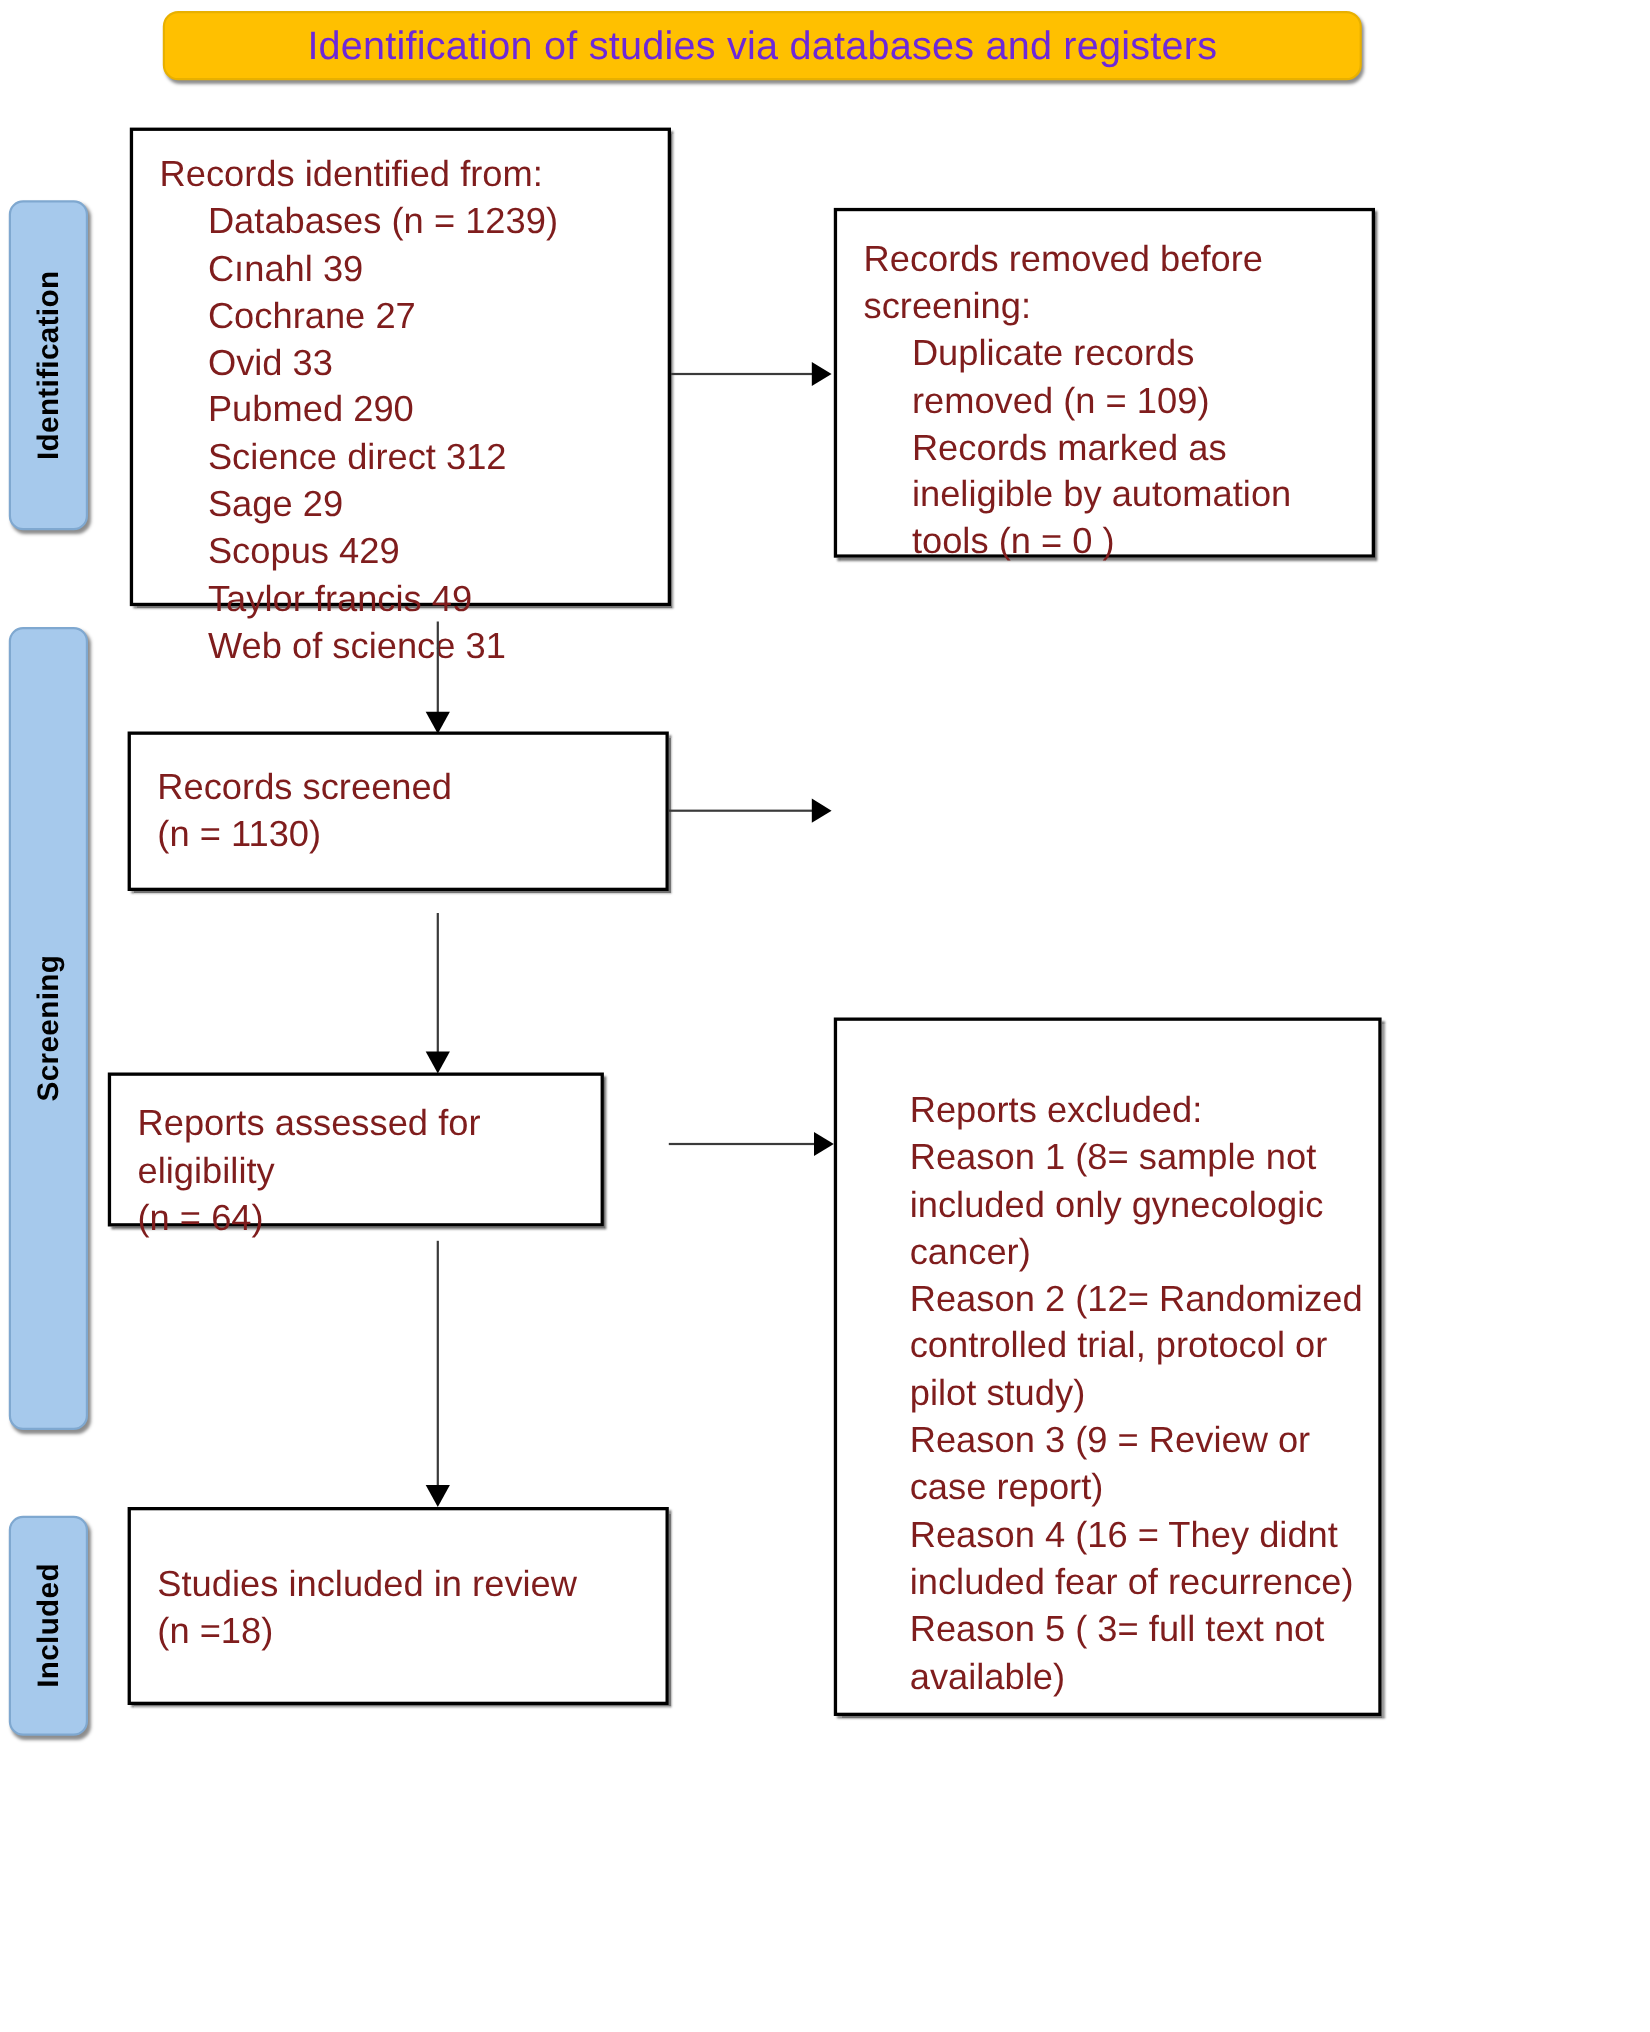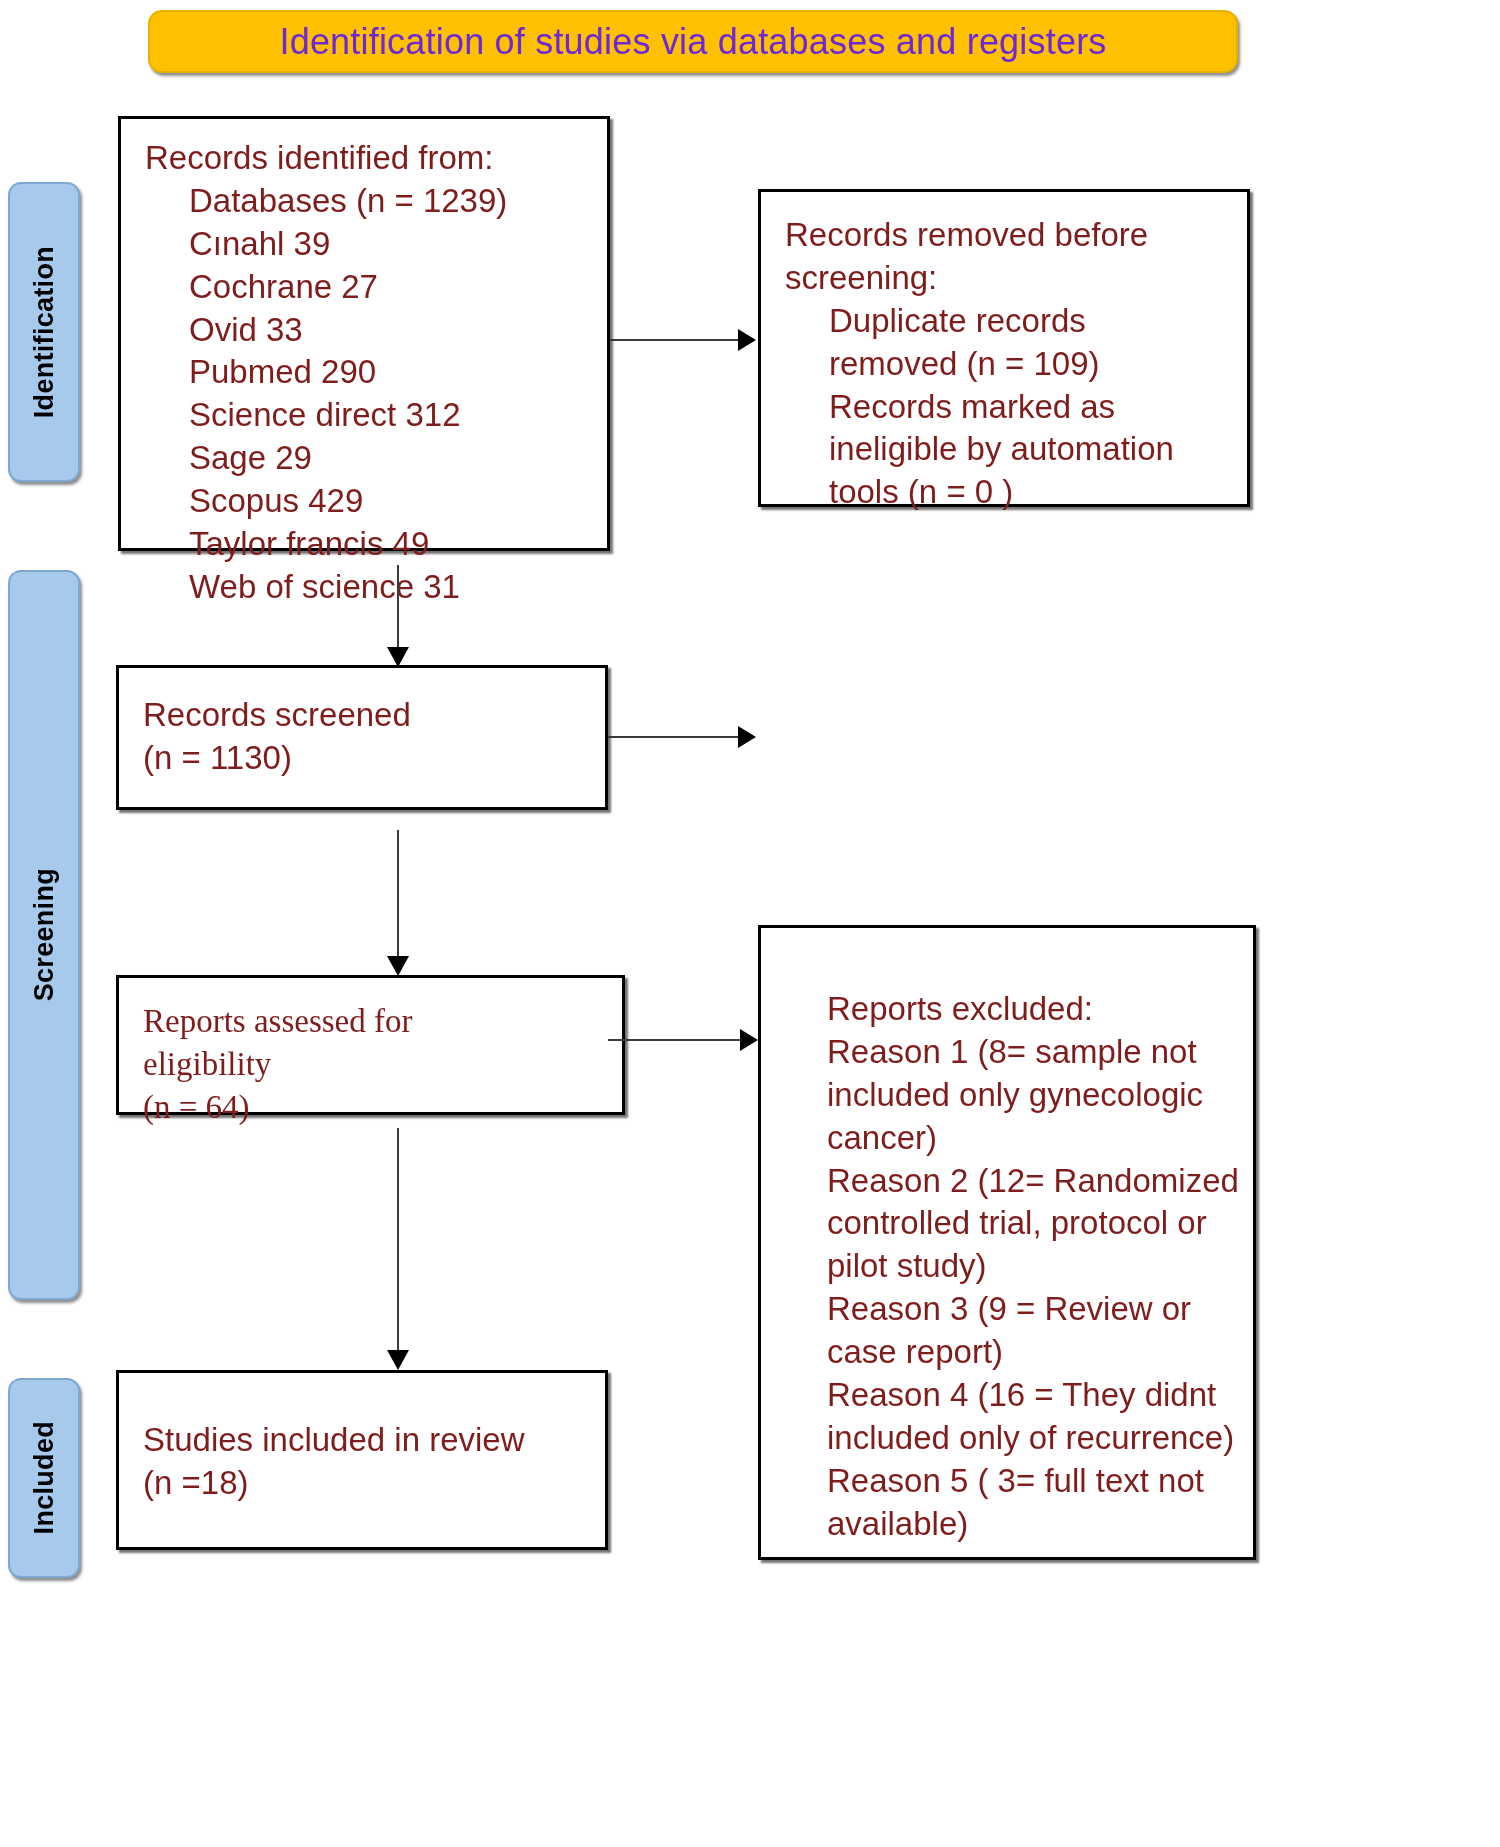--- a/index.html
+++ b/index.html
@@ -76,21 +76,21 @@
     line-height: 1.30;
     color: #7f1d1d;
     white-space: pre;
   }
   .fbox .line.indent { padding-left: 44px; }
 
   #box-identified   { left: 118px; top: 116px;  width: 492px; height: 435px; }
   #box-removed      { left: 758px; top: 155px;  width: 492px; height: 318px; margin-top: 34px; }
   #box-screened     { left: 116px; top: 665px;  width: 492px; height: 145px; }
   #box-excluded     { left: 756px; top: 665px;  width: 500px; height: 170px; }
-  #box-eligibility  { left: 116px; top: 975px;  width: 509px; height: 140px; font-family: Liberation Serif, serif; }
+  #box-eligibility  { left: 98px; top: 975px;  width: 451px; height: 140px; }
   #box-reports-excl { left: 758px; top: 925px;  width: 498px; height: 635px; }
   #box-included     { left: 116px; top: 1370px; width: 492px; height: 180px; }
 
   #box-identified  { padding-top: 18px; }
   #box-removed     { padding-top: 22px; }
   #box-screened    { padding-top: 26px; }
   #box-excluded    { padding-top: 22px; }
   #box-eligibility { padding-top: 22px; }
   #box-reports-excl{ padding-top: 60px; padding-left: 66px; }
   #box-included    { padding-top: 46px; }
@@ -213,21 +213,21 @@
     <div class="line">Reports excluded:</div>
     <div class="line">Reason 1 (8= sample not</div>
     <div class="line">included only gynecologic</div>
     <div class="line">cancer)</div>
     <div class="line">Reason 2 (12= Randomized</div>
     <div class="line">controlled trial, protocol or</div>
     <div class="line">pilot study)</div>
     <div class="line">Reason 3 (9 = Review or</div>
     <div class="line">case report)</div>
     <div class="line">Reason 4 (16 = They didnt</div>
-    <div class="line">included only of recurrence)</div>
+    <div class="line">included fear of recurrence)</div>
     <div class="line">Reason 5 ( 3= full text not</div>
     <div class="line">available)</div>
   </div>
 
   <div class="fbox" id="box-included">
     <div class="line">Studies included in review</div>
     <div class="line">(n =18)</div>
   </div>
 
   <div class="conn" id="c1">

